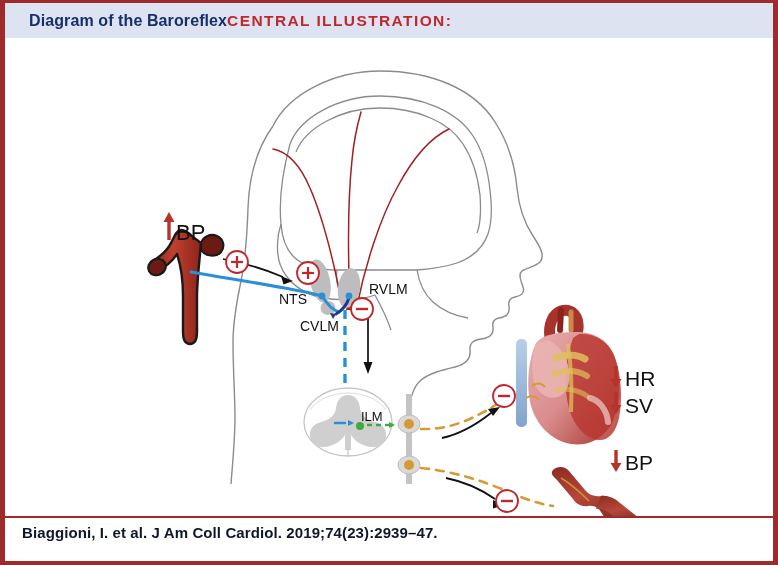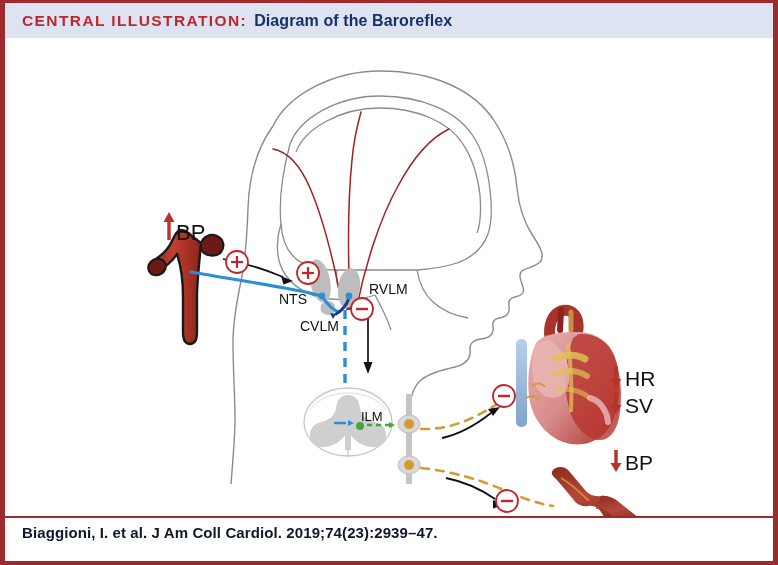--- a/index.html
+++ b/index.html
@@ -18,22 +18,22 @@
   #citation{position:absolute;left:17px;top:521px;font-size:15px;font-weight:bold;color:#0f172a;
             letter-spacing:.1px;}
   .lbl{font-family:"Liberation Sans",sans-serif;fill:#111111;}
 </style>
 </head>
 <body>
 
 <div id="page">
 
   <div id="header-band">
+    <span id="ci-title">Diagram of the Baroreflex</span>
     <span id="ci-label">CENTRAL ILLUSTRATION:</span>
-    <span id="ci-title">Diagram of the Baroreflex</span>
   </div>
 
   <div id="figure-area">
     <svg id="figure-svg" width="778" height="478" viewBox="0 0 778 478">
 
       <g fill="none" stroke="#8b8b8b" stroke-width="1.4">
         <path d="M268,88 C284,55 330,33 375,33 C428,33 470,52 490,84
                  C503,104 510,128 512,150 C514,170 520,186 528,198
                  C536,210 540,218 535,224 C530,229 521,230 517,233
                  C513,236 516,243 518,249 C520,255 516,258 510,259

